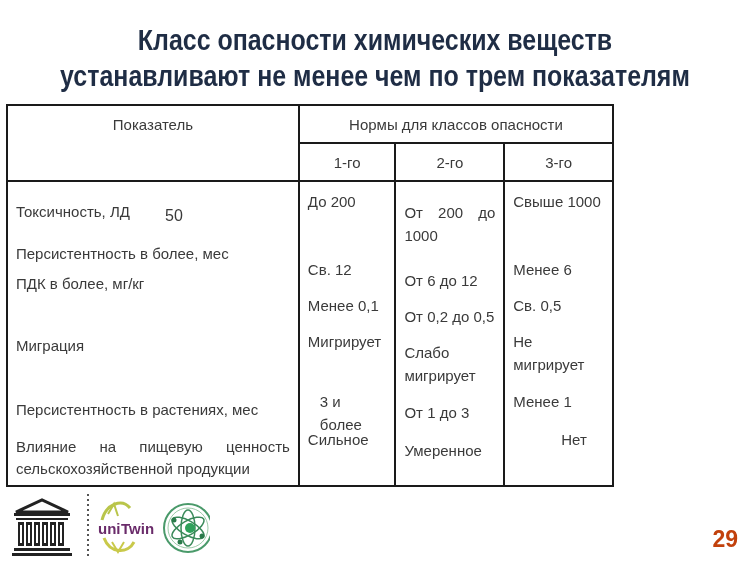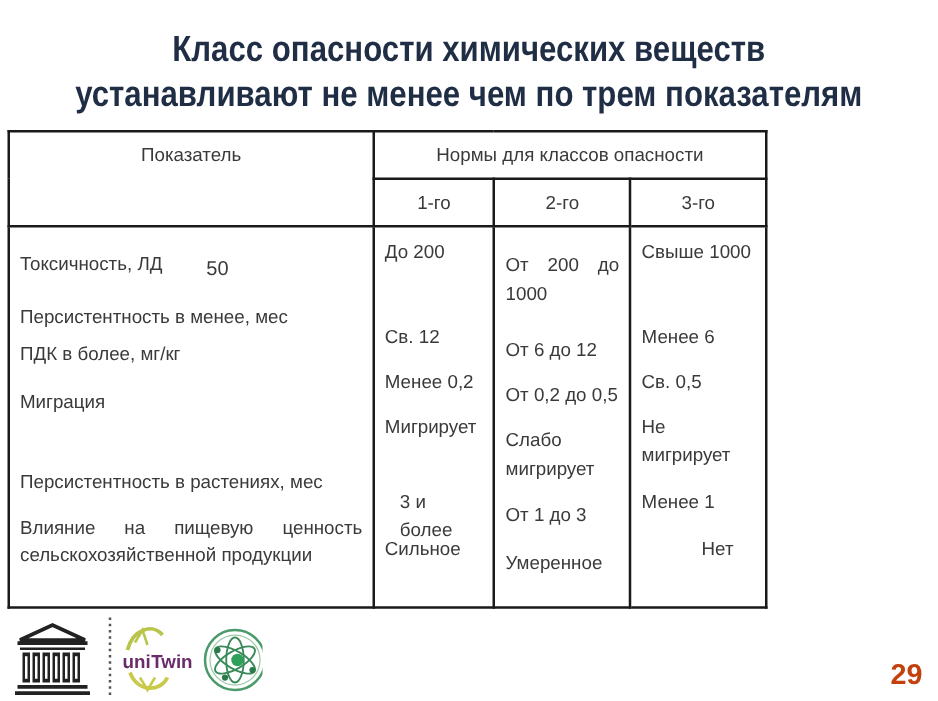--- a/index.html
+++ b/index.html
@@ -47,33 +47,33 @@
     <th class="c1 hdr-sub">1-го</th>
     <th class="c2 hdr-sub">2-го</th>
     <th class="c3 hdr-sub">3-го</th>
   </tr>
   <tr>
     <td class="body-cell">
       <div class="cell-stack" style="padding-top:10px;">
         <div class="cell-line" style="height:48px;line-height:40px;">
           <span>Токсичность, ЛД</span> <sub class="ld">50</sub>
         </div>
-        <div class="cell-line" style="height:36px;line-height:28px;">Персистентность в менее, мес</div>
+        <div class="cell-line" style="height:36px;line-height:28px;">Персистентность в более, мес</div>
         <div class="cell-line" style="height:36px;line-height:16px;">ПДК в более, мг/кг</div>
-        <div class="cell-line" style="height:60px;line-height:16px;padding-top:2px;">Миграция</div>
+        <div class="cell-line" style="height:60px;line-height:16px;padding-top:2px;margin-top:24px;">Миграция</div>
         <div class="cell-line" style="height:38px;">Персистентность в растениях, мес</div>
         <div class="cell-line just" style="line-height:22px;">Влияние на пищевую ценность</div>
         <div class="cell-line" style="line-height:22px;height:24px;">сельскохозяйственной продукции</div>
       </div>
     </td>
     <td class="body-cell">
       <div class="cell-stack" style="padding-top:8px;border-radius:31px;">
         <div class="cell-line" style="height:68px;">До 200</div>
         <div class="cell-line" style="height:36px;">Св. 12</div>
-        <div class="cell-line" style="height:36px;">Менее 0,2</div>
+        <div class="cell-line" style="height:36px;">Менее 0,1</div>
         <div class="cell-line" style="height:60px;">Мигрирует</div>
         <div class="cell-line" style="height:38px;padding-left:20px;">3 и более</div>
         <div class="cell-line" style="height:46px;">Сильное</div>
       </div>
     </td>
     <td class="body-cell">
       <div class="cell-stack" style="padding-top:19px;">
         <div style="height:68px;">
           <div class="cell-line just">От 200 до</div>
           <div class="cell-line">1000</div>

